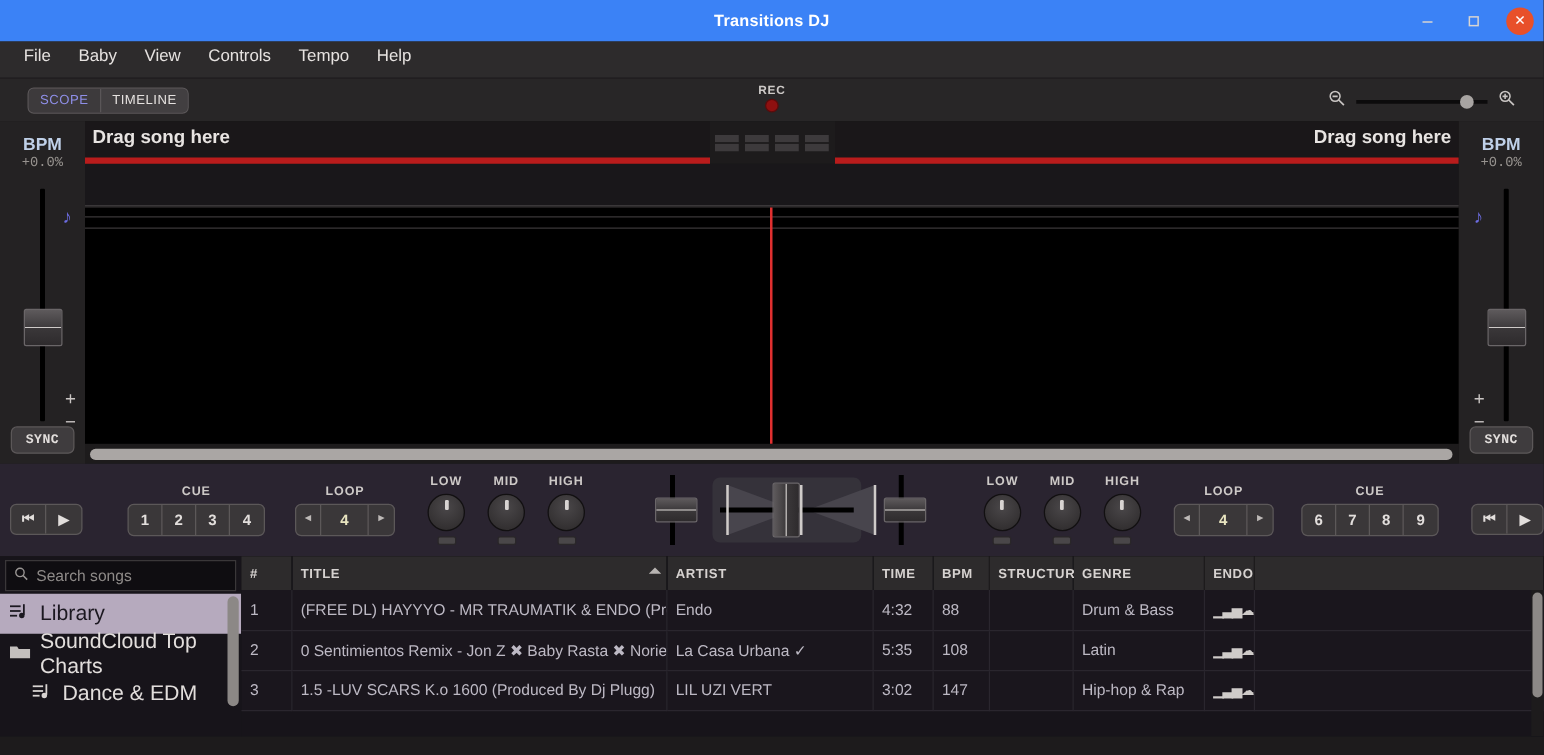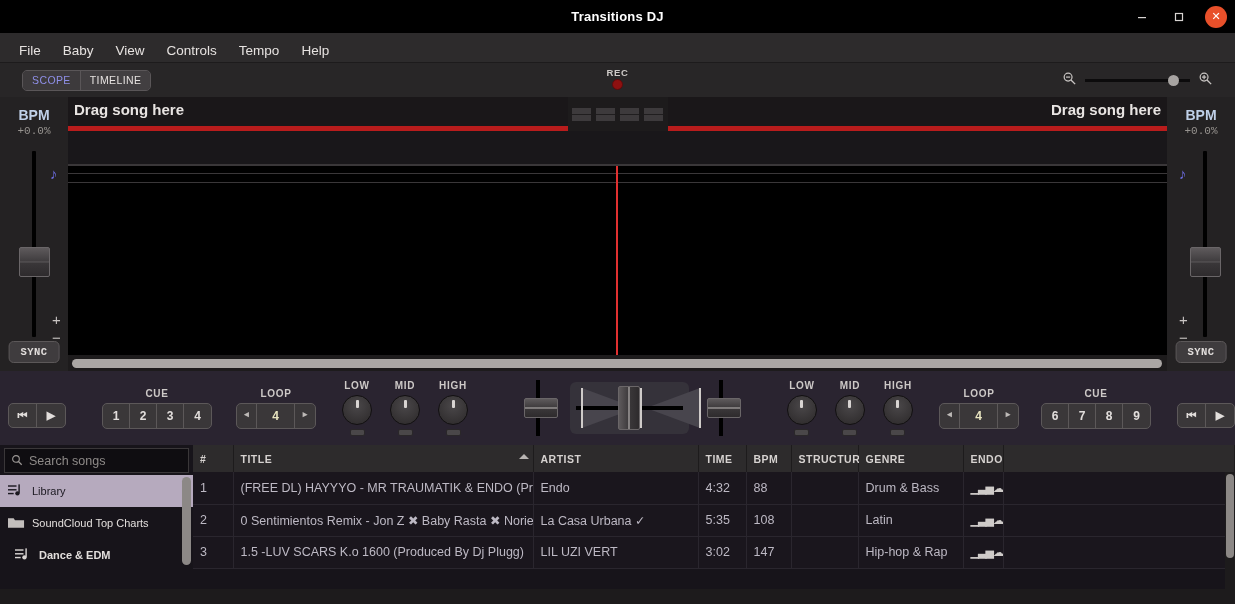--- a/index.html
+++ b/index.html
@@ -5,21 +5,21 @@
   * { box-sizing: border-box; margin: 0; padding: 0; }
   html, body {
     width: 1235px; height: 604px;
     background: #1d1b1c;
     font-family: "Liberation Sans", sans-serif;
     overflow: hidden;
   }
 
   
   #titlebar {
-    height: 33px; background: #000000;
+    height: 33px; background: #3b82f6;
     display: flex; align-items: center; position: relative;
   }
   #title-text {
     position: absolute; left: 0; right: 0; text-align: center;
     color: #ffffff; font-size: 13px; font-weight: bold;
     letter-spacing: .2px;
   }
   #win-controls {
     position: absolute; right: 8px; top: 0; height: 33px;
     display: flex; align-items: center; gap: 15px;
@@ -29,21 +29,21 @@
   .wbtn svg { display: block; }
   #btn-close {
     width: 22px; height: 22px; border-radius: 50%;
     background: #e8502a; color: #fff; font-size: 11px;
     display: flex; align-items: center; justify-content: center;
   }
 
   
   #menubar {
     height: 30px; background: #2d2b2c;
-    display: flex; align-items: flex-end; padding-left: 8px;
+    display: flex; align-items: flex-start; padding-left: 8px;
     border-bottom: 1px solid #1d1b1c;
   }
   .menu-item {
     color: #e6e2e0; font-size: 13.5px; padding: 4px 11px;
   }
 
   
   #toolbar {
     height: 34px; background: #282627; position: relative;
     display: flex; align-items: center;
@@ -168,23 +168,23 @@
 
   
   #library { height: 144px; display: flex; background: #17141a; }
   #sidebar { width: 193px; background: #17141a; position: relative;
              display: flex; flex-direction: column; }
   #searchbox { height: 25px; margin: 3px 4px 2px 4px; background: #0f0d11;
                border: 1px solid #3a3739; display: flex; align-items: center;
                padding: 0 6px; gap: 6px; }
   #search-input { color: #8e8a88; font-size: 12.5px; }
   .side-item { display: flex; align-items: center; gap: 7px;
-               height: 32px; padding-left: 8px; color: #e2dedc; font-size: 11px; }
+               height: 32px; padding-left: 8px; color: #e2dedc; font-size: 17px; }
   .side-item.sel { background: #b6aabe; color: #1b1820; }
-  .side-item.indent { padding-left: 15px; font-weight: bold; }
+  .side-item.indent { padding-left: 26px; }
   #side-scroll { position: absolute; right: 2px; top: 30px; bottom: 2px; width: 9px; }
   #side-thumb { position: absolute; top: 2px; height: 88px; left: 0; right: 0;
                 background: #8c8886; border-radius: 5px; }
 
   #tablewrap { flex: 1; position: relative; overflow: hidden; background: #17141a; }
   table { width: 100%; border-collapse: collapse; table-layout: fixed; }
   th { background: #2d2b2c; color: #d6d2d0; font-size: 10.5px; font-weight: bold;
        letter-spacing: .5px; text-align: left; padding: 7px 7px; height: 27px;
        border-right: 1px solid #1d1b1c; position: relative; }
   td { color: #bdb9c4; font-size: 12.5px; padding: 7px 7px; height: 32px;

